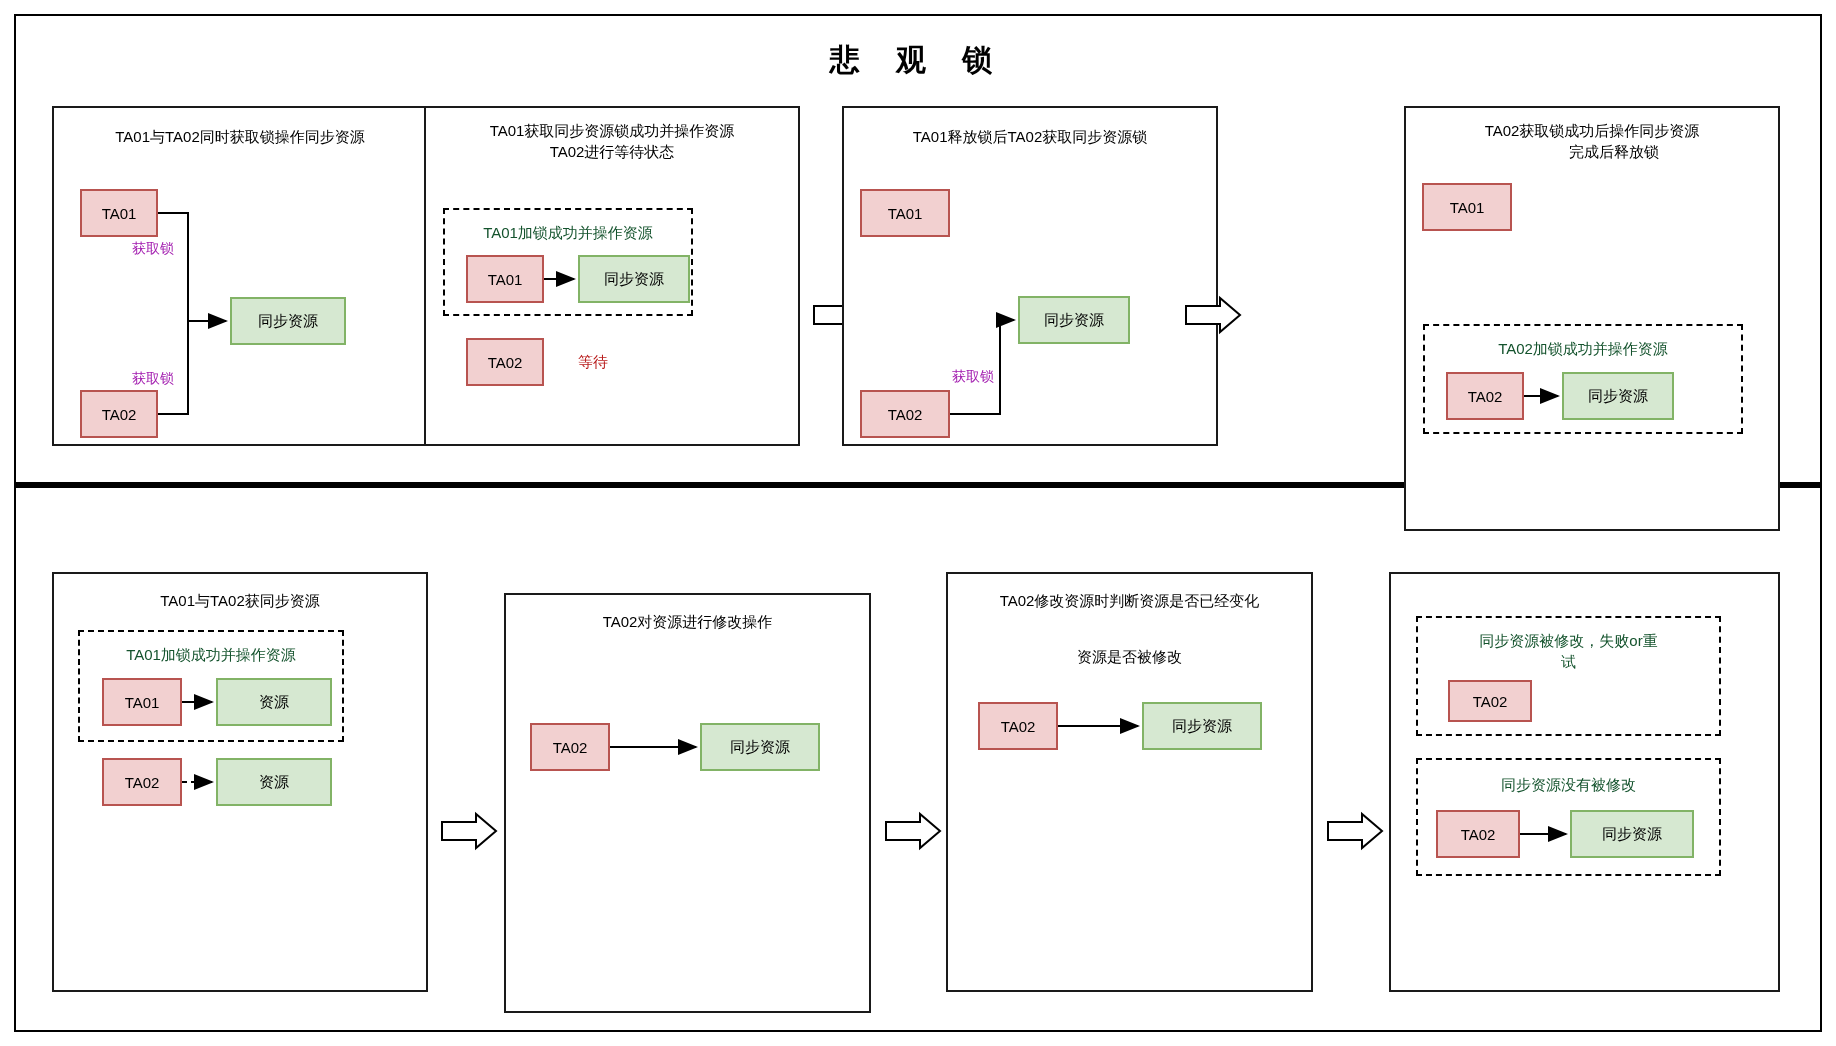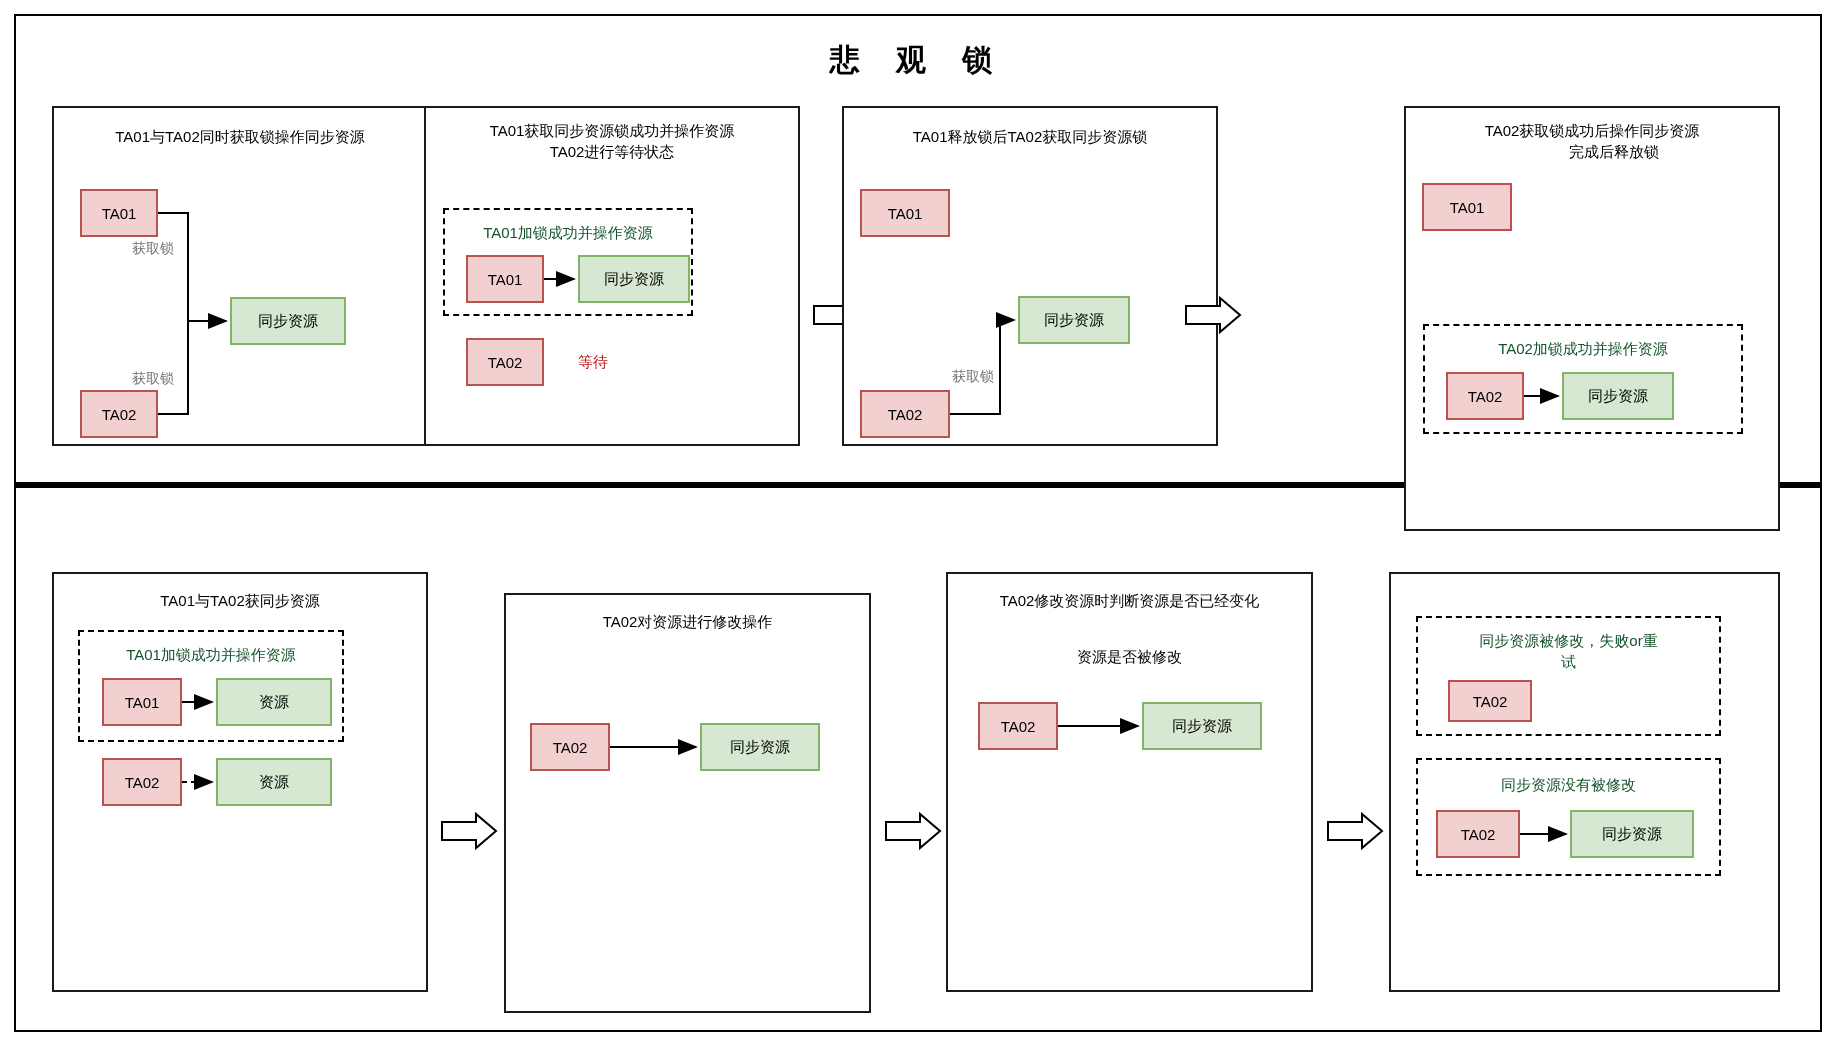--- a/index.html
+++ b/index.html
@@ -77,21 +77,21 @@
     background: #f2d0d0;
     border: 2px solid #b85450;
   }
   .node-res {
     background: #d6e8d1;
     border: 2px solid #82b366;
   }
   .edge-label {
     position: absolute;
     font-size: 14px;
-    color: #737373;
+    color: #a21caf;
     white-space: nowrap;
   }
   .plain-label {
     position: absolute;
     font-size: 15px;
     color: #b91c1c;
     white-space: nowrap;
   }
   .conn {
     position: absolute;

